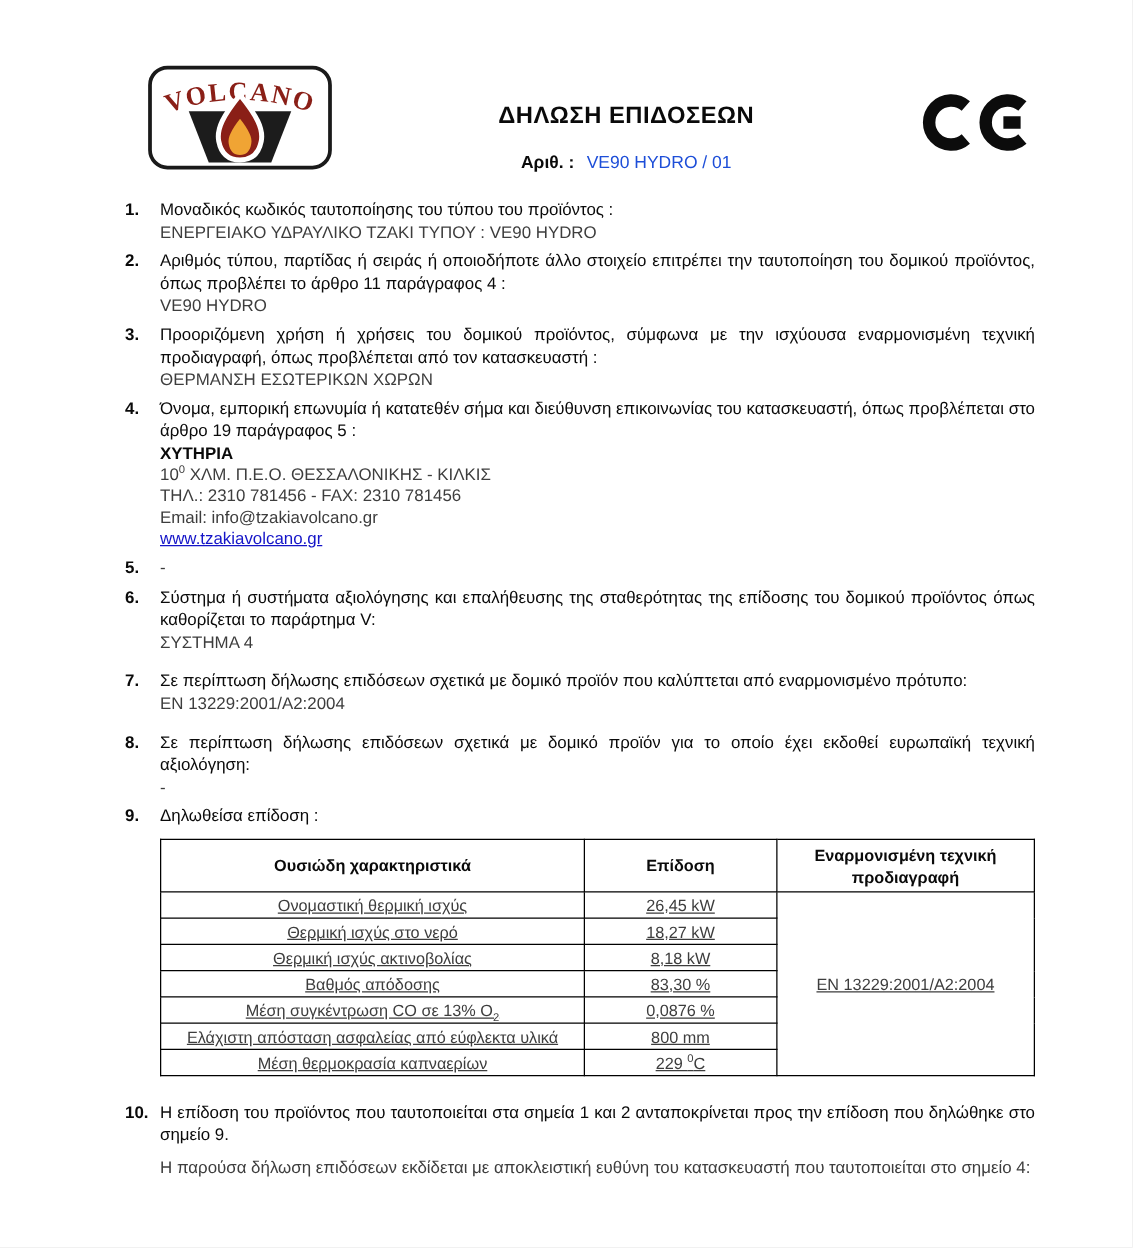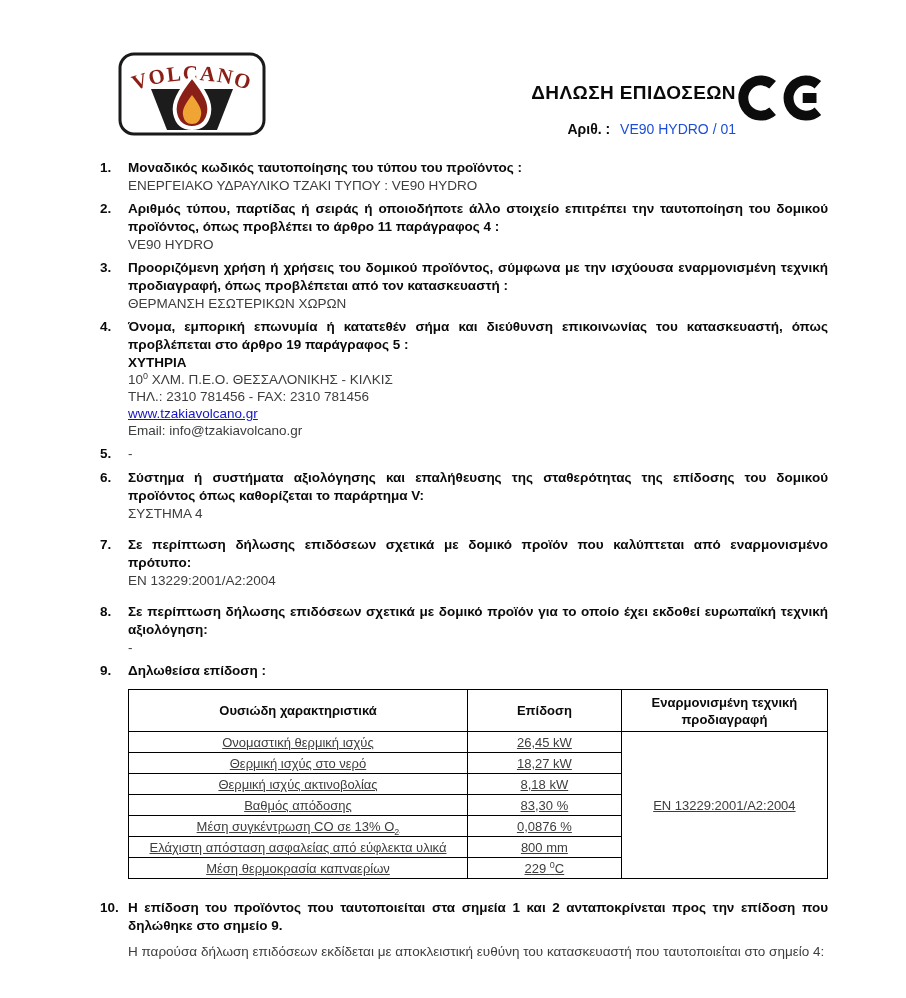--- a/index.html
+++ b/index.html
@@ -6,32 +6,32 @@
   html,body { margin:0; padding:0; background:#e8e8e8; }
   .page {
     width:906px; height:998px; margin:0 auto; background:#ffffff;
     font-family:"Liberation Sans", sans-serif; color:#0a0a0a;
     padding:50px 78px 10px 100px; overflow:hidden; position:relative;
   }
 
   
   .doc-header { display:flex; align-items:flex-start; margin-bottom:22px; }
   .logo-box { flex:none; margin-left:18px; margin-top:2px; width:148px; height:84px; }
-  .head-center { flex:1; text-align:right; padding-top:32px; }
+  .head-center { flex:1; text-align:center; padding-top:32px; }
   .doc-title { font-size:19px; font-weight:700; letter-spacing:.4px; margin:0; }
   .doc-no { margin-top:17px; font-size:14px; }
   .doc-no .lbl { font-weight:700;margin-top:31px; }
   .doc-no .val { color:#1d4ed8; margin-left:6px; }
   .ce-box { flex:none; width:92px; margin-top:20px; }
 
   
   .item { display:flex; margin-bottom:6px; }
   .item-num { flex:none; width:28px; font-weight:700; font-size:13.5px; line-height:18px; }
   .item-body { flex:1; min-width:0; }
-  p.q { margin:0; font-weight:700; font-size:13.5px; line-height:18px; text-align:justify; color:#0a0a0a; }
+  p.q { margin:0; font-weight:400; font-size:13.5px; line-height:18px; text-align:justify; color:#0a0a0a; }
   p.a { margin:0; font-weight:400; font-size:13.5px; line-height:17px; color:#3d3d3d; }
   p.a.bold { font-weight:700; color:#0a0a0a; }
   p.closing { margin:8px 0 0 0; font-weight:400; font-size:13.5px; line-height:18px; color:#3d3d3d; text-align:justify; }
   .gap-md { margin-bottom:14px; }
   sup.sp { font-size:9px; vertical-align:super; line-height:0; }
   sub.sb { font-size:9px; vertical-align:sub; line-height:0; }
   a.link { color:#1414c8; text-decoration:underline; cursor:pointer; }
 
   
   table.perf { width:100%; border-collapse:collapse; margin:9px 0 14px 0; table-layout:fixed; }
@@ -102,22 +102,22 @@
     </div>
   </div>
 
   <div class="item">
     <div class="item-num">4.</div>
     <div class="item-body">
       <p class="q">Όνομα, εμπορική επωνυμία ή κατατεθέν σήμα και διεύθυνση επικοινωνίας του κατασκευαστή, όπως προβλέπεται στο άρθρο 19 παράγραφος 5 :</p>
       <p class="a bold">ΧΥΤΗΡΙΑ</p>
       <p class="a"><span>10</span><sup class="sp">0</sup><span> ΧΛΜ. Π.Ε.Ο. ΘΕΣΣΑΛΟΝΙΚΗΣ - ΚΙΛΚΙΣ</span></p>
       <p class="a">ΤΗΛ.: 2310 781456 - FAX: 2310 781456</p>
+      <p class="a">Email: info@tzakiavolcano.gr</p>
       <p class="a"><a class="link">www.tzakiavolcano.gr</a></p>
-      <p class="a">Email: info@tzakiavolcano.gr</p>
     </div>
   </div>
 
   <div class="item">
     <div class="item-num">5.</div>
     <div class="item-body">
       <p class="a">-</p>
     </div>
   </div>
 

